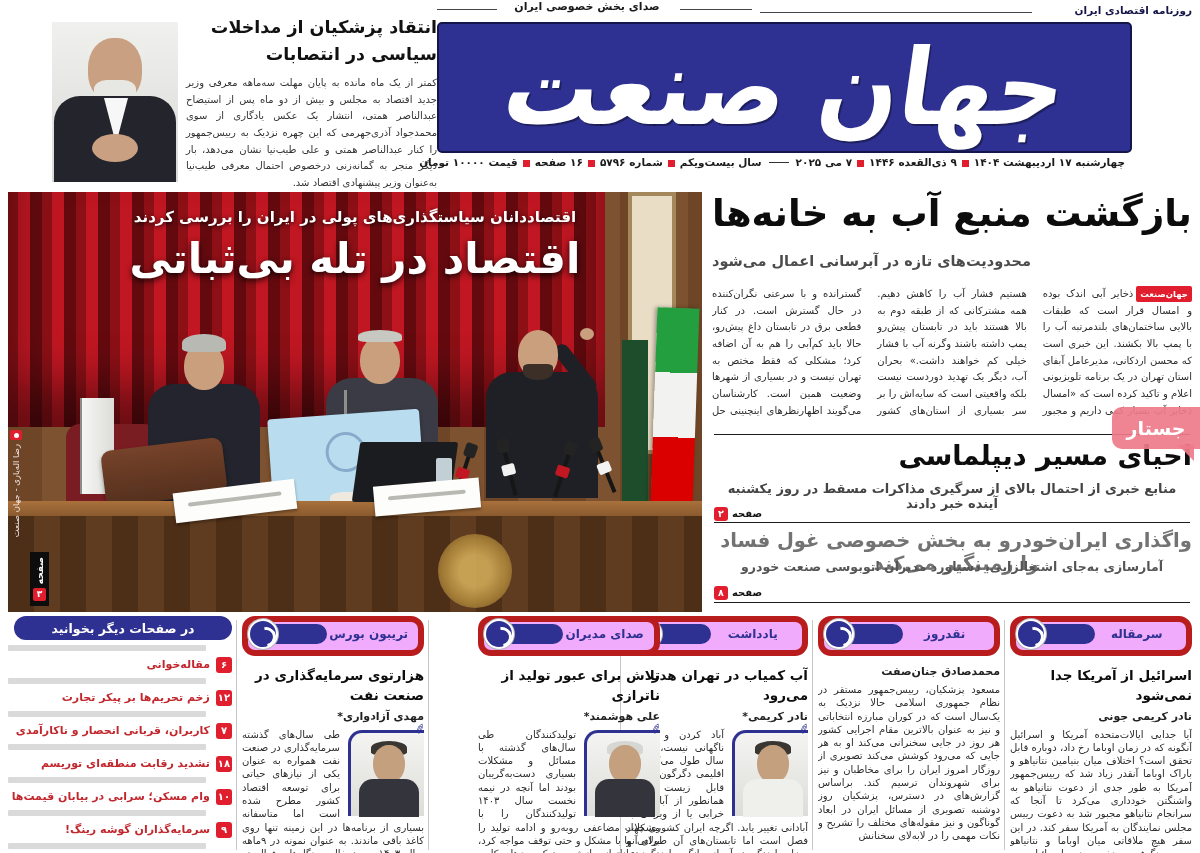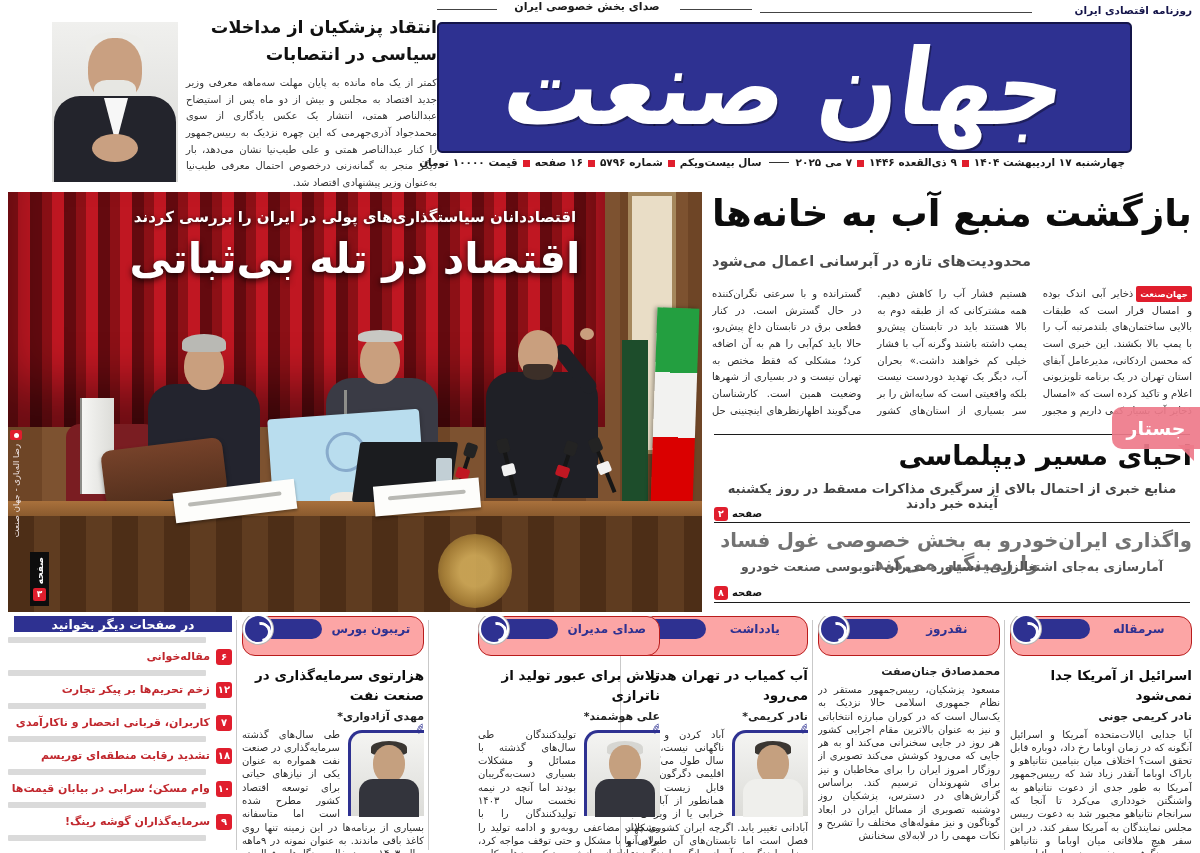--- a/index.html
+++ b/index.html
@@ -93,38 +93,38 @@
   .dip-badge { left:714px; top:502px; width:120px; }
   .ik-head { left:716px; top:529px; width:480px; text-align:center; font-size:19.5px; font-weight:900; color:#737373; }
   .ik-sub { left:712px; top:559px; width:480px; text-align:center; font-size:12.5px; font-weight:bold; color:#555; }
   .ik-badge { left:714px; top:581px; width:120px; }
   .jassar { left:1112px; top:407px; width:88px; height:42px; background:rgba(238,122,138,.92); border-radius:10px 0 0 10px; display:flex; align-items:center; justify-content:center; color:#fff; font-size:19px; font-weight:900; z-index:6; }
   .jassar::after { content:""; position:absolute; right:6px; bottom:-12px; border:8px solid transparent; border-top-color:rgba(238,122,138,.92); border-right-color:rgba(238,122,138,.92); }
 
   
   .vsep { top:620px; width:1px; height:230px; background:#c9c9c9; }
   .bcol { top:616px; width:182px; height:237px; overflow:hidden; }
-  .pill { position:relative; height:40px; border:1px solid #b91c1c; border-radius:13px; background:#fca5a5; margin-bottom:9px; }
+  .pill { position:relative; height:40px; border:6px solid #b91c1c; border-radius:13px; background:#f0abfc; margin-bottom:9px; }
   .pill-label { position:absolute; right:0; top:0; width:58%; text-align:center; line-height:24px; color:#2e3191; font-size:12px; font-weight:900; }
   .pill-tab { position:absolute; left:13px; top:2px; width:66px; height:20px; background:#2e3191; border-radius:10px; }
   .pill-logo { position:absolute; left:0; top:-3px; width:30px; height:30px; border-radius:50%; background:#2e3191; border:2px solid #fff; box-shadow:0 0 0 1px #b5b5b5; }
   .pill-logo::after { content:""; position:absolute; left:6px; top:6px; width:14px; height:14px; border-radius:50%; border:3px solid #fff; border-bottom-color:transparent; border-left-color:transparent; transform:rotate(35deg); }
   .btitle { font-size:13.5px; font-weight:900; color:#0d0d0d; line-height:1.5; text-align:right; }
   .bauthor { font-size:11px; font-weight:bold; color:#222; margin:4px 0 5px; }
   .bphoto { float:right; width:76px; height:86px; margin:2px 0 5px 8px; position:relative; background:linear-gradient(180deg,#f4f4f2,#dcdcd8); border-top:3px solid #2e3191; border-left:3px solid #2e3191; border-radius:14px 0 0 0; }
   .bphoto::before { content:"✎"; position:absolute; right:-2px; top:-12px; color:#2e3191; font-size:13px; transform:rotate(-110deg); }
   .bp-head { position:absolute; left:22px; top:12px; width:32px; height:38px; background:#c5a07f; border-radius:48%; }
   .bp-hairw { position:absolute; left:20px; top:8px; width:36px; height:14px; background:#d6d6d2; border-radius:50% 50% 20% 20%; }
   .bp-haird { position:absolute; left:20px; top:8px; width:36px; height:14px; background:#3a3632; border-radius:50% 50% 20% 20%; }
   .bp-suit { position:absolute; left:8px; top:46px; width:60px; height:38px; background:#33343c; border-radius:14px 14px 0 0; }
   .bbody { font-size:10px; line-height:13.3px; text-align:justify; color:#2b2b2b; }
 
   
   .opages { left:8px; top:616px; width:224px; height:237px; overflow:hidden; }
-  .op-head { width:218px; height:16px; background:#2e3191; border-radius:0; color:#fff; font-size:12.5px; font-weight:900; display:flex; align-items:center; justify-content:center; }
+  .op-head { width:218px; height:24px; background:#2e3191; border-radius:12px; color:#fff; font-size:12.5px; font-weight:900; display:flex; align-items:center; justify-content:center; }
   .stripe { height:6px; background:#dadada; border-radius:1px; margin:5px 26px 5px 0; }
   .oitem { display:flex; align-items:center; gap:6px; height:17px; }
   .onum { min-width:16px; height:16px; padding:0 2px; background:#e01e2d; color:#fff; border-radius:3px; font-size:10px; font-weight:bold; display:inline-flex; align-items:center; justify-content:center; }
   .otext { color:#c1272d; font-size:11px; font-weight:bold; white-space:nowrap; }
 </style>
 </head>
 <body>
 
 <div class="page">
 

